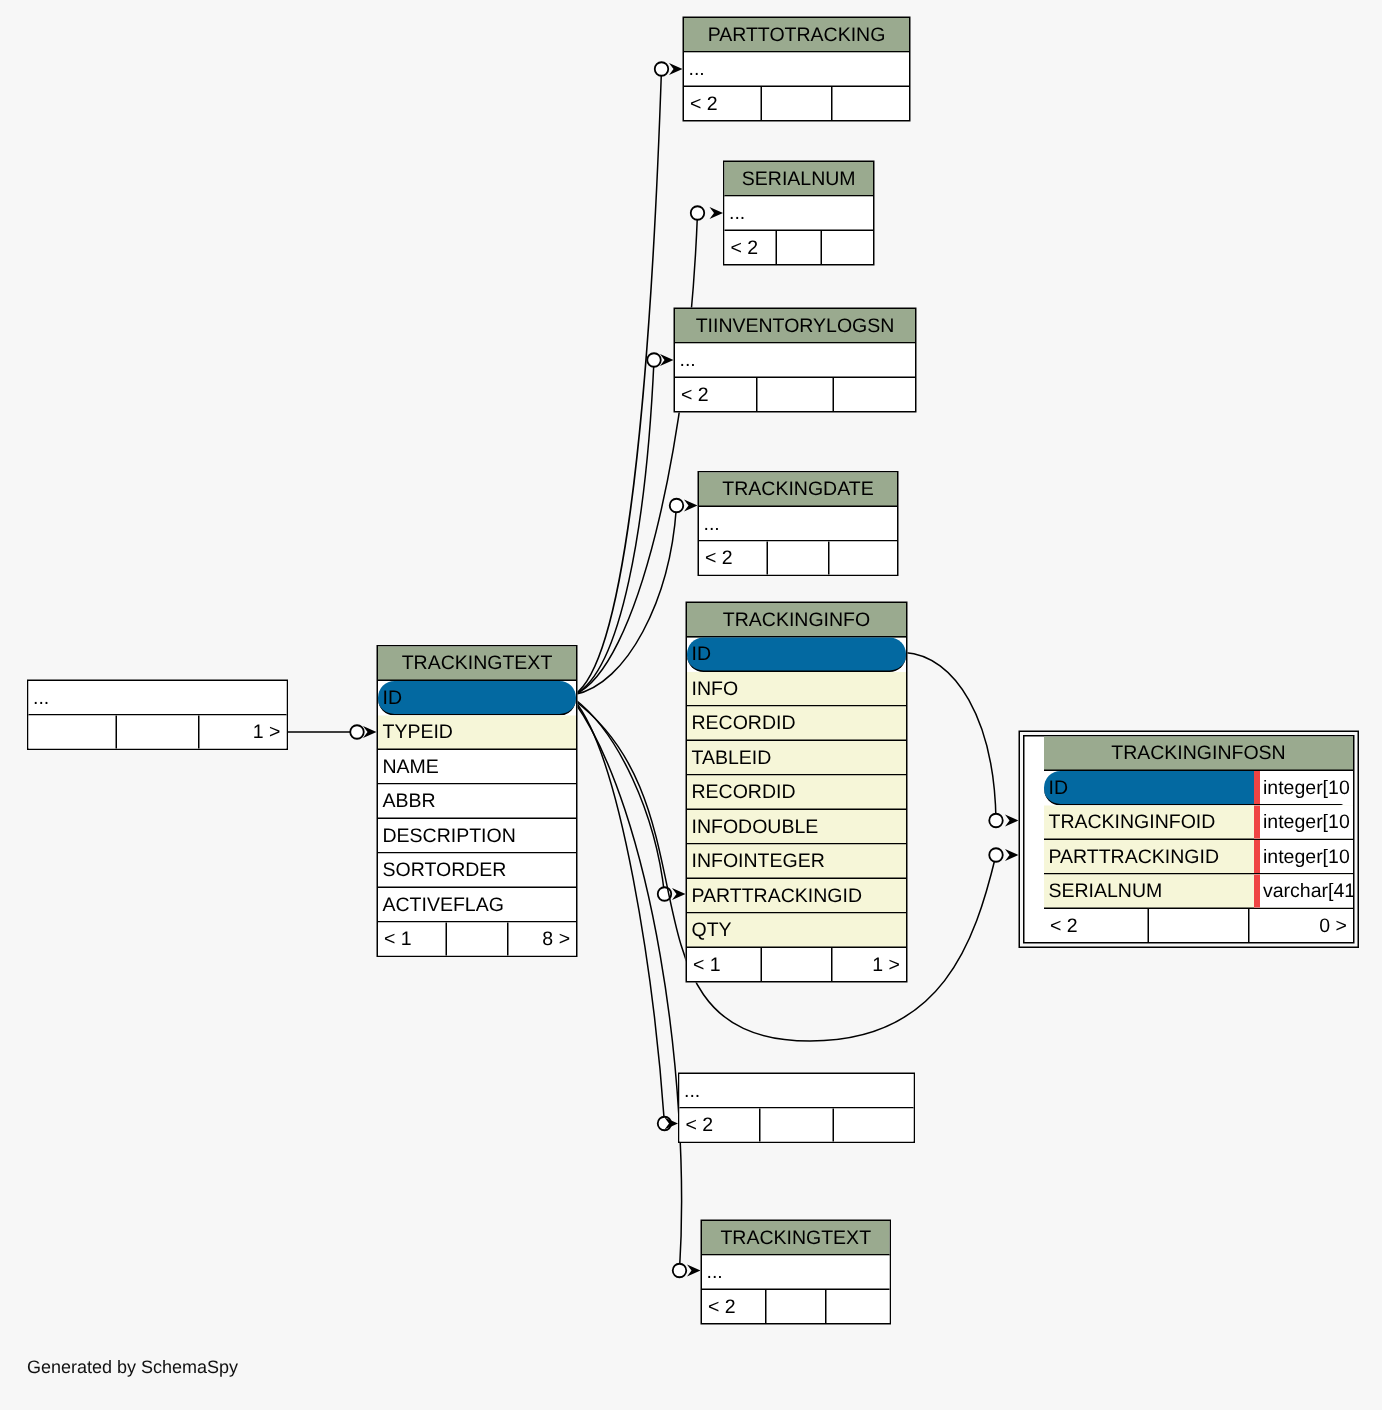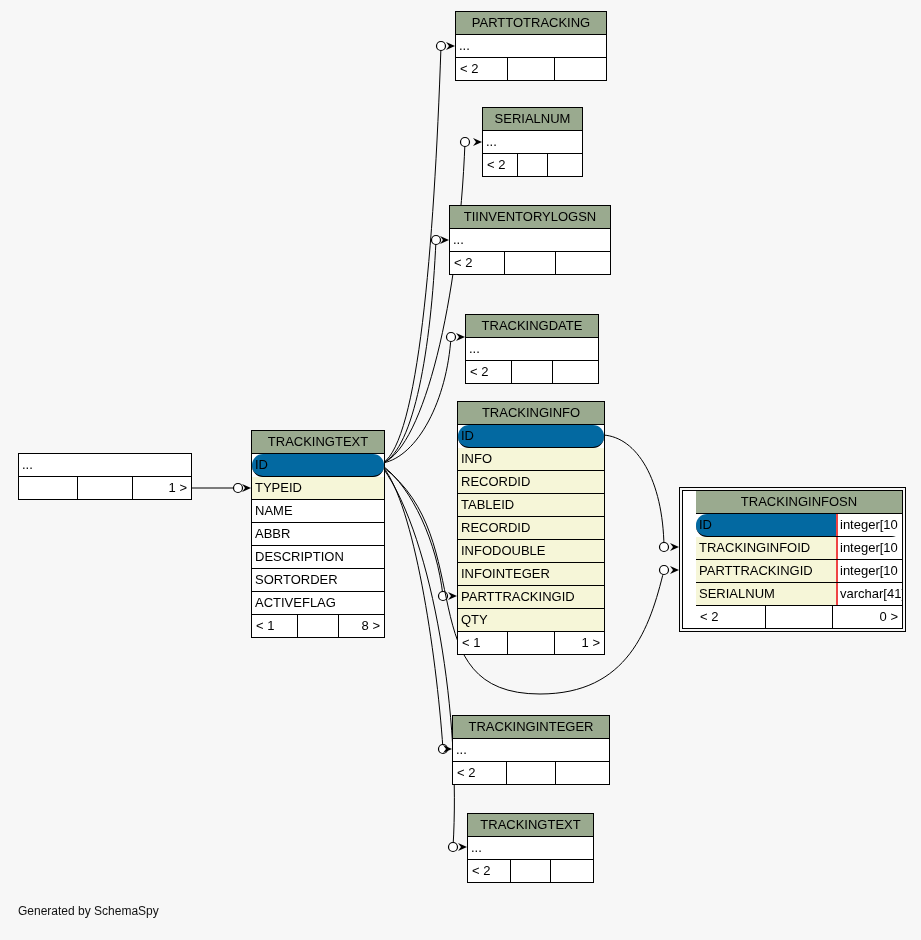--- a/index.html
+++ b/index.html
@@ -7,21 +7,21 @@
   #canvas{position:relative;width:921px;height:940px;background:#f7f7f7;overflow:hidden;}
   #edges{position:absolute;left:0;top:0;z-index:1;}
   .tbl{position:absolute;z-index:2;border:1px solid #000;background:#fff;font-size:13px;color:#000;}
   .emph{background:transparent;padding:2px;}
   .tblinner{border:1px solid #000;background:#fff;padding-left:13px;}
   .hdr{height:22px;line-height:22px;text-align:center;border-bottom:1px solid #000;
        background:#9aaa8f;white-space:nowrap;overflow:hidden;cursor:pointer;}
   .row{height:22px;line-height:22px;border-bottom:1px solid #000;display:flex;white-space:nowrap;}
   .row:nth-last-child(2){}
   .lbl{padding-left:3px;overflow:hidden;flex:1;}
-  .typ{border-left:2px solid #ef4444;padding-left:2px;overflow:hidden;background:#fff;}
+  .typ{border-left:4px solid #ef4444;padding-left:2px;overflow:hidden;background:#fff;}
   .pk{background:#0369a1;border-radius:11px;}
   .fk{background:#f6f6d8;align-items:center;}
   .plain{background:#ffffff;}
   .ftr{height:22px;line-height:22px;display:flex;background:#fff;}
   .fcell{flex:1;overflow:hidden;}
   .fcell + .fcell{border-left:1px solid #000;}
   .fcell.l{padding-left:4px;text-align:left;}
   .fcell.m{text-align:center;}
   .fcell.r{padding-right:4px;text-align:right;}
   #note{position:absolute;left:18px;top:904px;font-size:12px;color:#111;z-index:2;}
@@ -201,21 +201,20 @@
           <span class="typ" style="flex: 1 1 0%;">varchar[41]</span>
         </div>
         <div class="ftr">
           <span class="fcell l">&lt; 2</span>
           <span class="fcell m"></span>
           <span class="fcell r">0 &gt;</span>
         </div>
       </div>
     </div>
     <div class="tbl" style="left: 452px; top: 715px; width: 156px;">
-      <div class="hdr">TRACKINGINTEGER</div>
       <div class="row plain">
         <span class="lbl">...</span>
       </div>
       <div class="ftr">
         <span class="fcell l">&lt; 2</span>
         <span class="fcell m"></span>
         <span class="fcell r"></span>
       </div>
     </div>
     <div class="tbl" style="left: 467px; top: 813px; width: 125px;">

